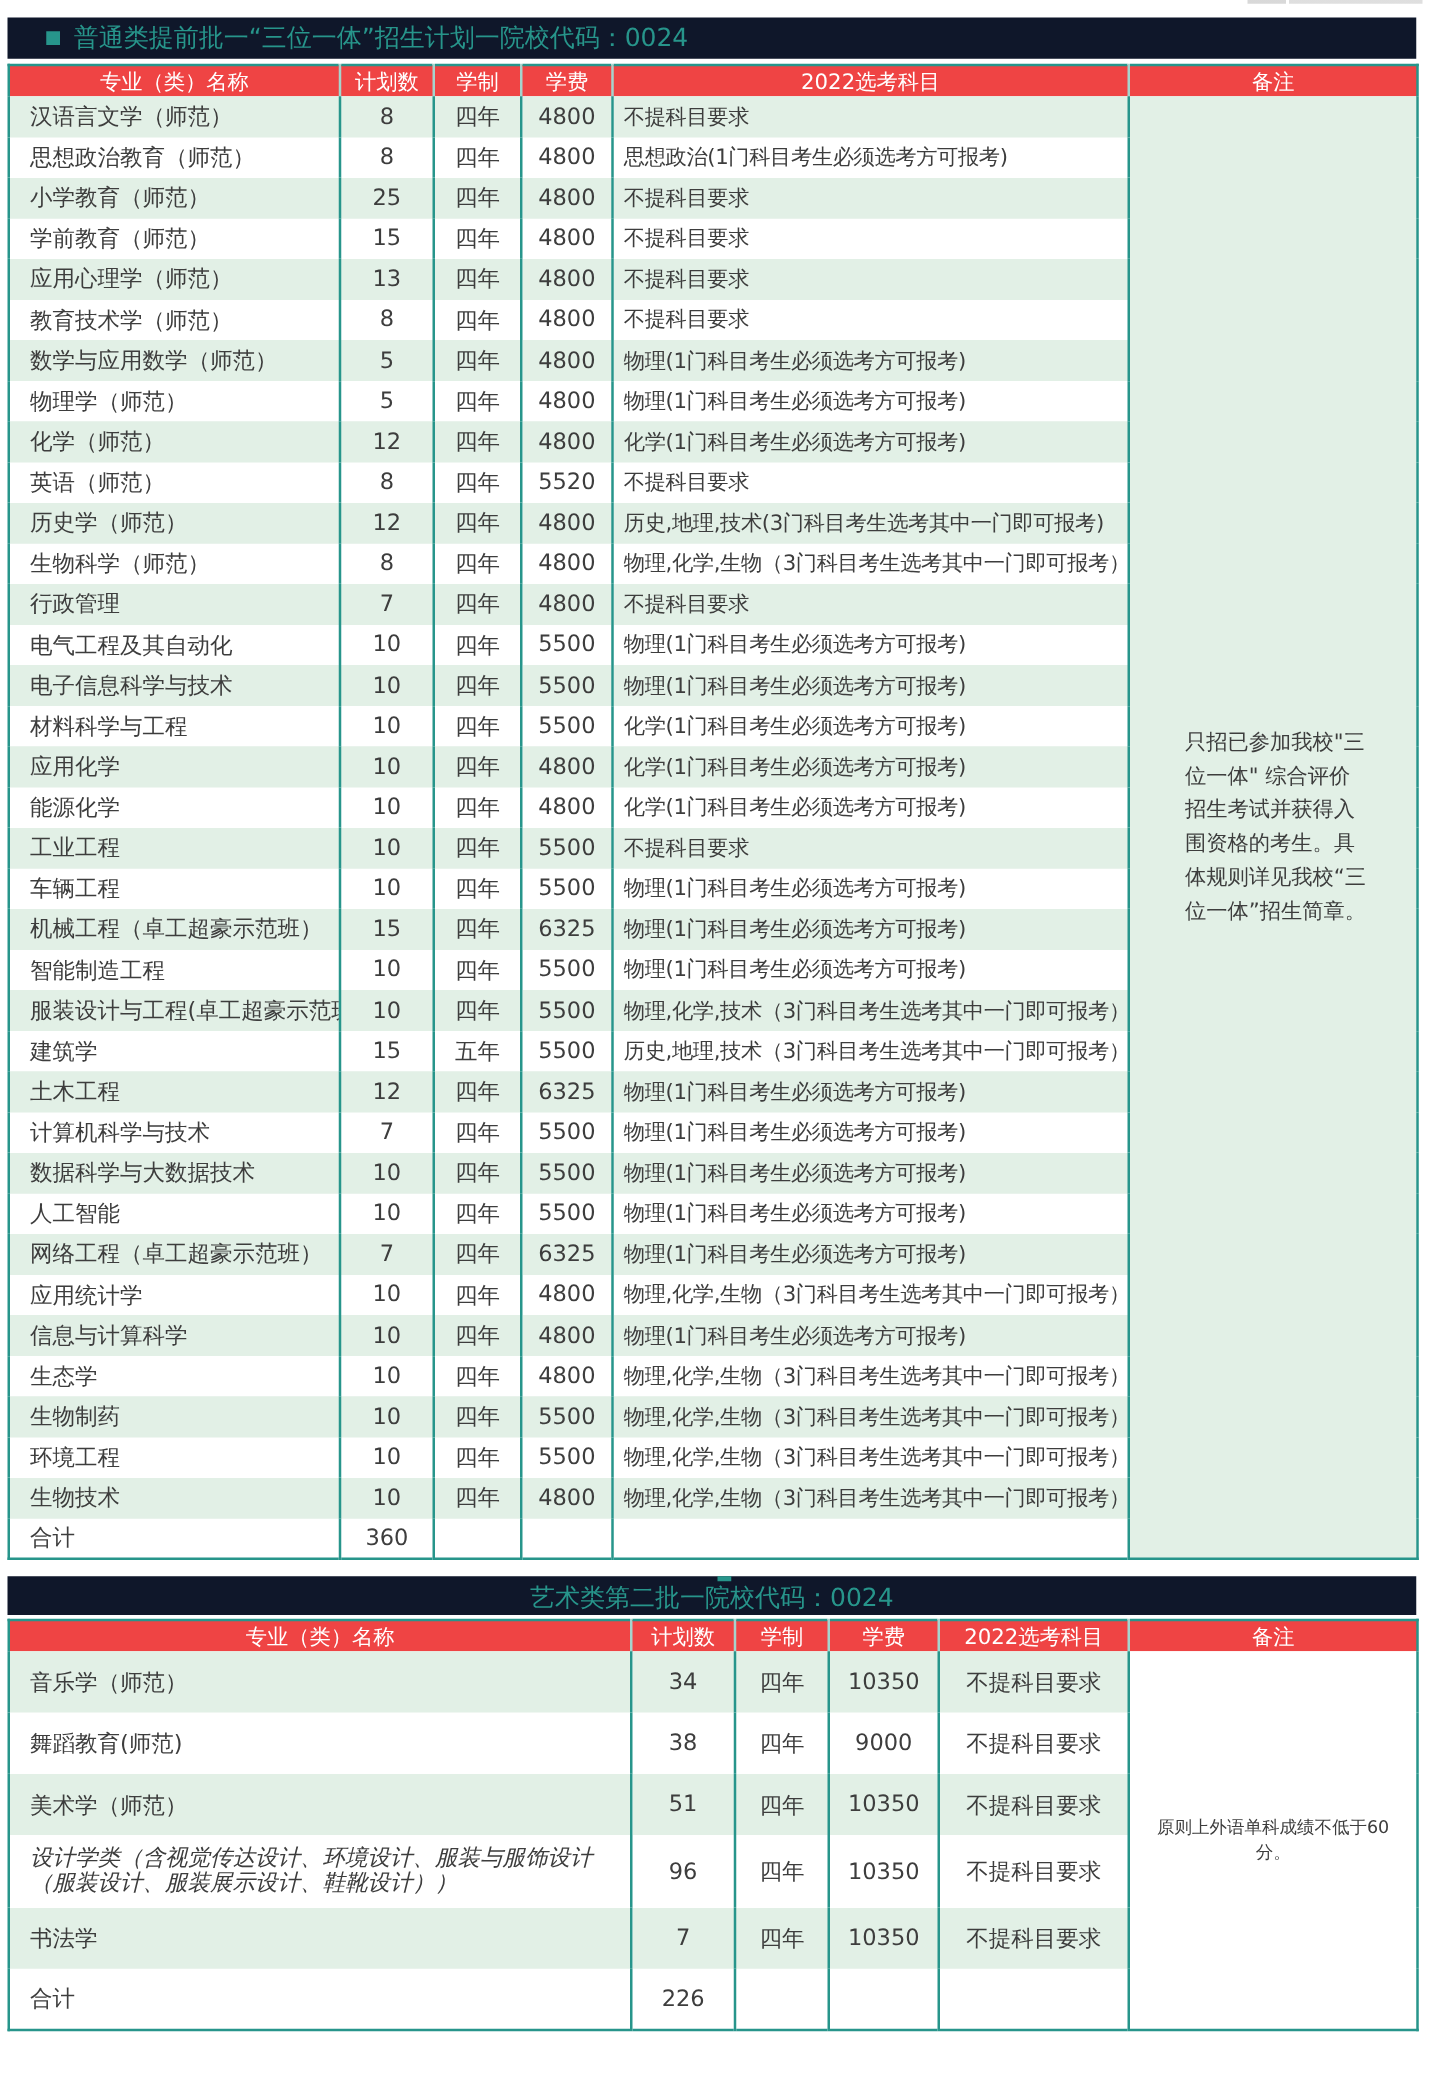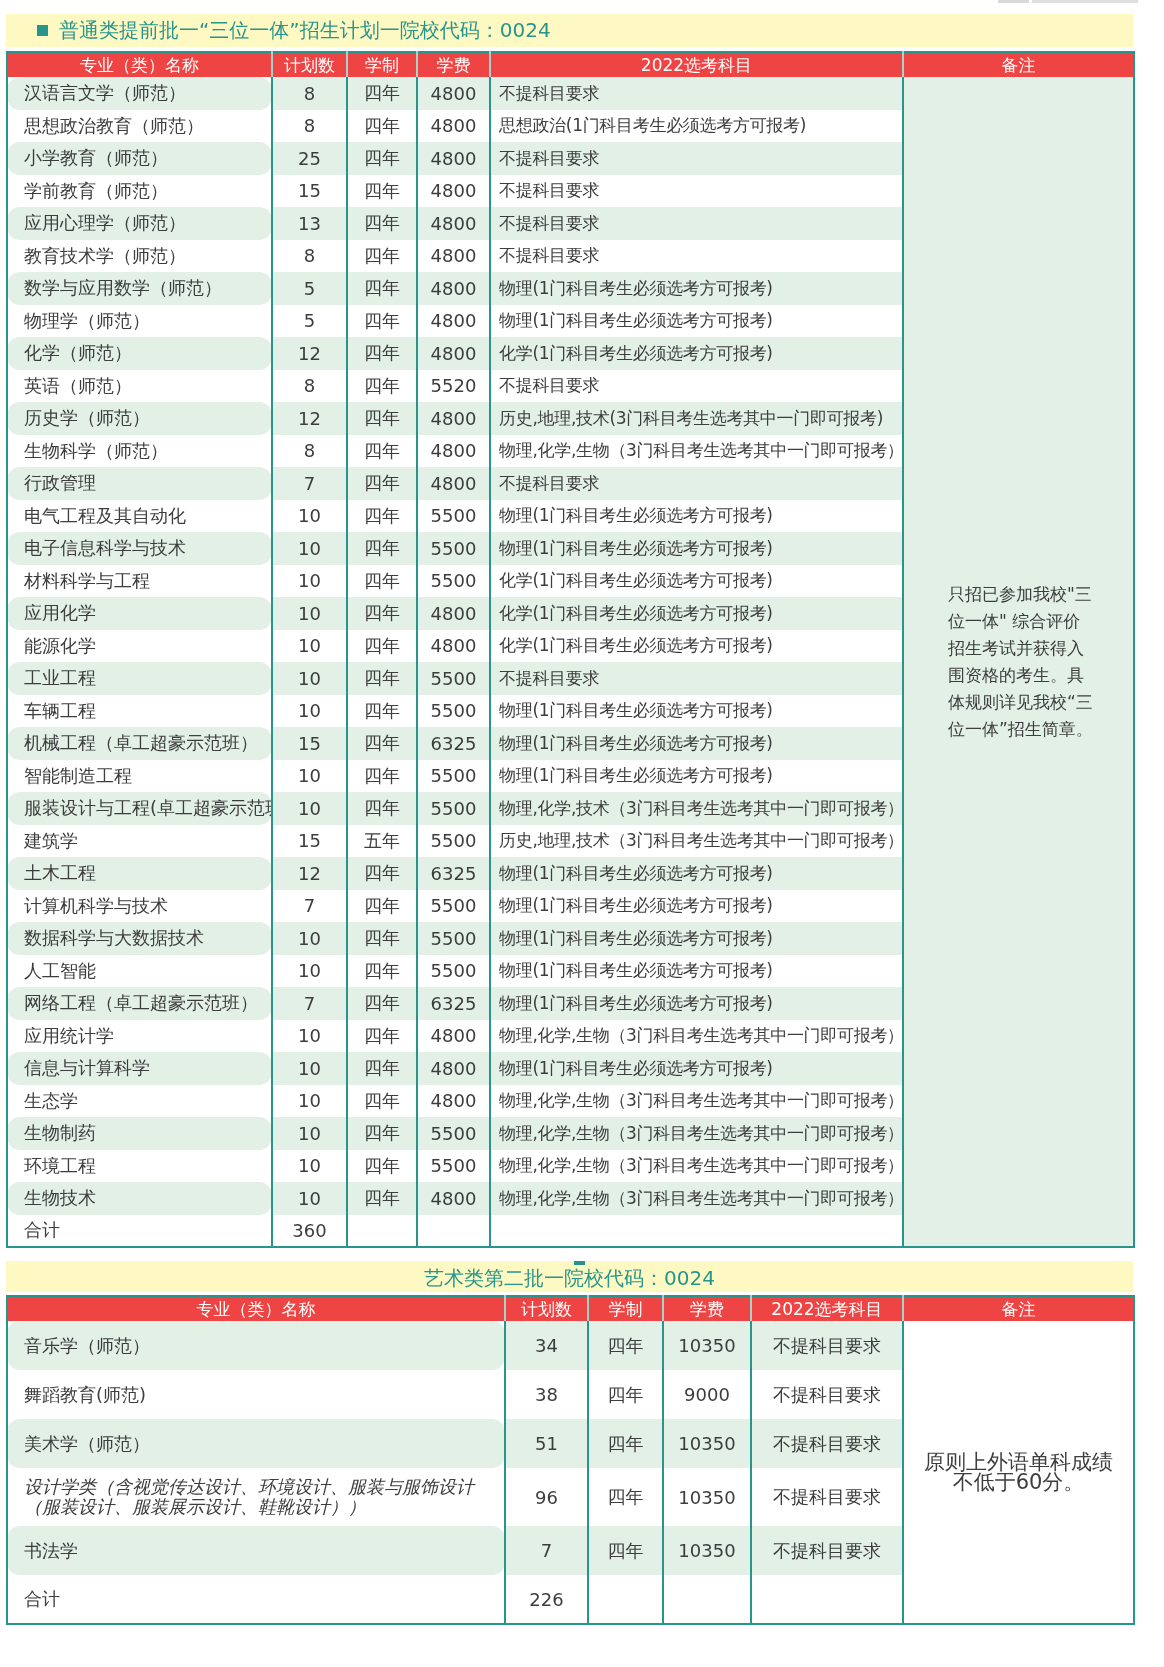--- a/index.html
+++ b/index.html
@@ -2,37 +2,37 @@
 <html><head>
 <meta charset="utf-8">
 <style>
   html, body { margin: 0; padding: 0; }
   body {
     width: 1164px; height: 1667px; background: #ffffff; position: relative; overflow: hidden;
     font-family: "DejaVu Sans", "Liberation Sans", sans-serif; color: #3d3d3d;
   }
   .top-clip { position: absolute; right: 26px; top: -6px; width: 140px; height: 9px; background: linear-gradient(90deg, #b9b9b9 0 22%, #ffffff 22% 24%, #c4c4c4 24% 100%); opacity: .55; }
   .section-bar {
-    position: absolute; left: 6px; width: 1127px; background: #fef9c3;
+    position: absolute; left: 6px; width: 1127px; background: #0f172a;
     display: flex; align-items: center; color: #27958b; font-size: 20px;
   }
   .section-bar .marker { width: 11px; height: 11px; background: #27958b; margin-left: 31px; margin-right: 11px; }
   table { position: absolute; left: 6px; border-collapse: collapse; table-layout: fixed; border: 2px solid #27958b; }
   th { background: #ef4444; color: #ffffff; font-weight: normal; font-size: 17px; height: 24px; padding: 0; border-left: 2px solid #a6d4cd; text-align: center; }
   th:first-child { border-left: none; }
   td { font-size: 18px; padding: 0; border-left: 2px solid #27958b; white-space: nowrap; overflow: hidden; }
   td:first-child { border-left: none; }
-  td.name { padding-left: 16px; text-align: left; border-radius: 13px; }
+  td.name { padding-left: 16px; text-align: left; }
   td.c { text-align: center; }
   td.subj { padding-left: 8px; text-align: left; font-size: 17px; letter-spacing: -0.3px; }
   tr.odd td { background: #e2f0e6; }
   tr.even td { background: #ffffff; }
   #t1 tbody tr { height: 32.5px; }
   td.remark1 { background: #e2f0e6 !important; color: #3d3d3d; font-size: 17px; line-height: 27px; white-space: normal; padding: 0 38px 0 44px; vertical-align: middle; }
-  td.remark2 { background: #ffffff !important; font-size: 21px; line-height: 20px; white-space: normal; text-align: center; vertical-align: middle; padding: 0 20px; }
+  td.remark2 { background: #ffffff !important; font-size: 14px; line-height: 20px; white-space: normal; text-align: center; vertical-align: middle; padding: 0 20px; }
   #t2 tbody tr { height: 49px; }
   #t2 tbody tr.tall { height: 58px; }
   td.wrap { white-space: normal; line-height: 20px; padding-right: 6px; font-style: italic; }
 </style>
 </head>
 <body>
 
 <div class="top-clip"></div>
 
 <div class="section-bar" style="top:14px;height:33px;">

